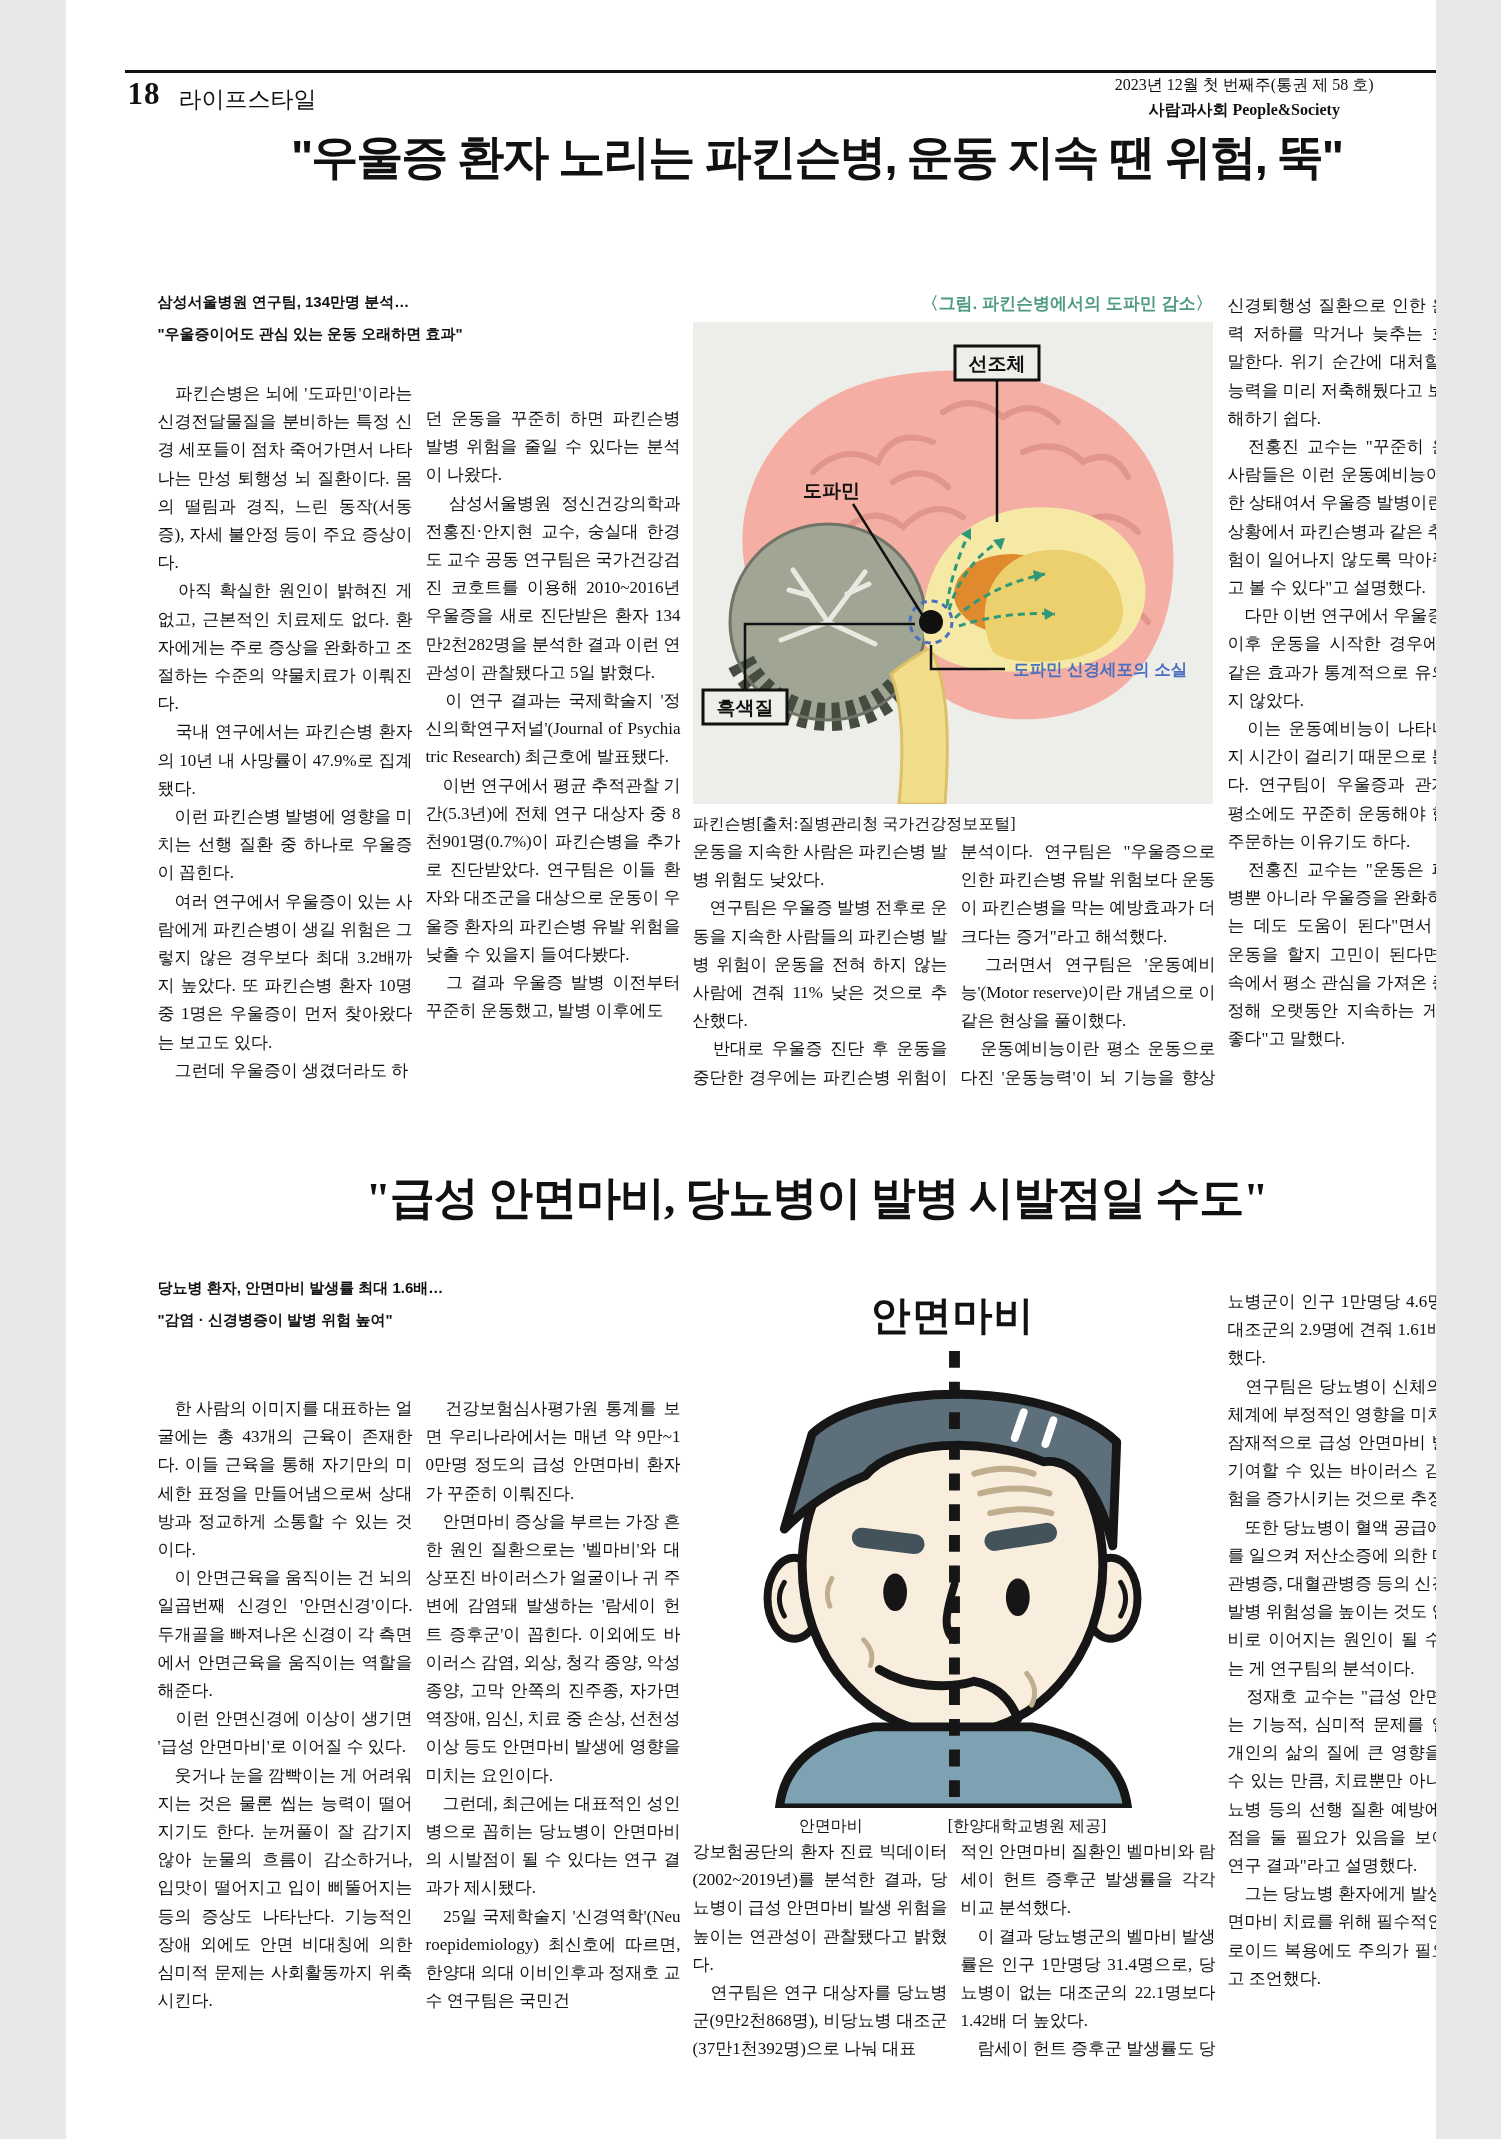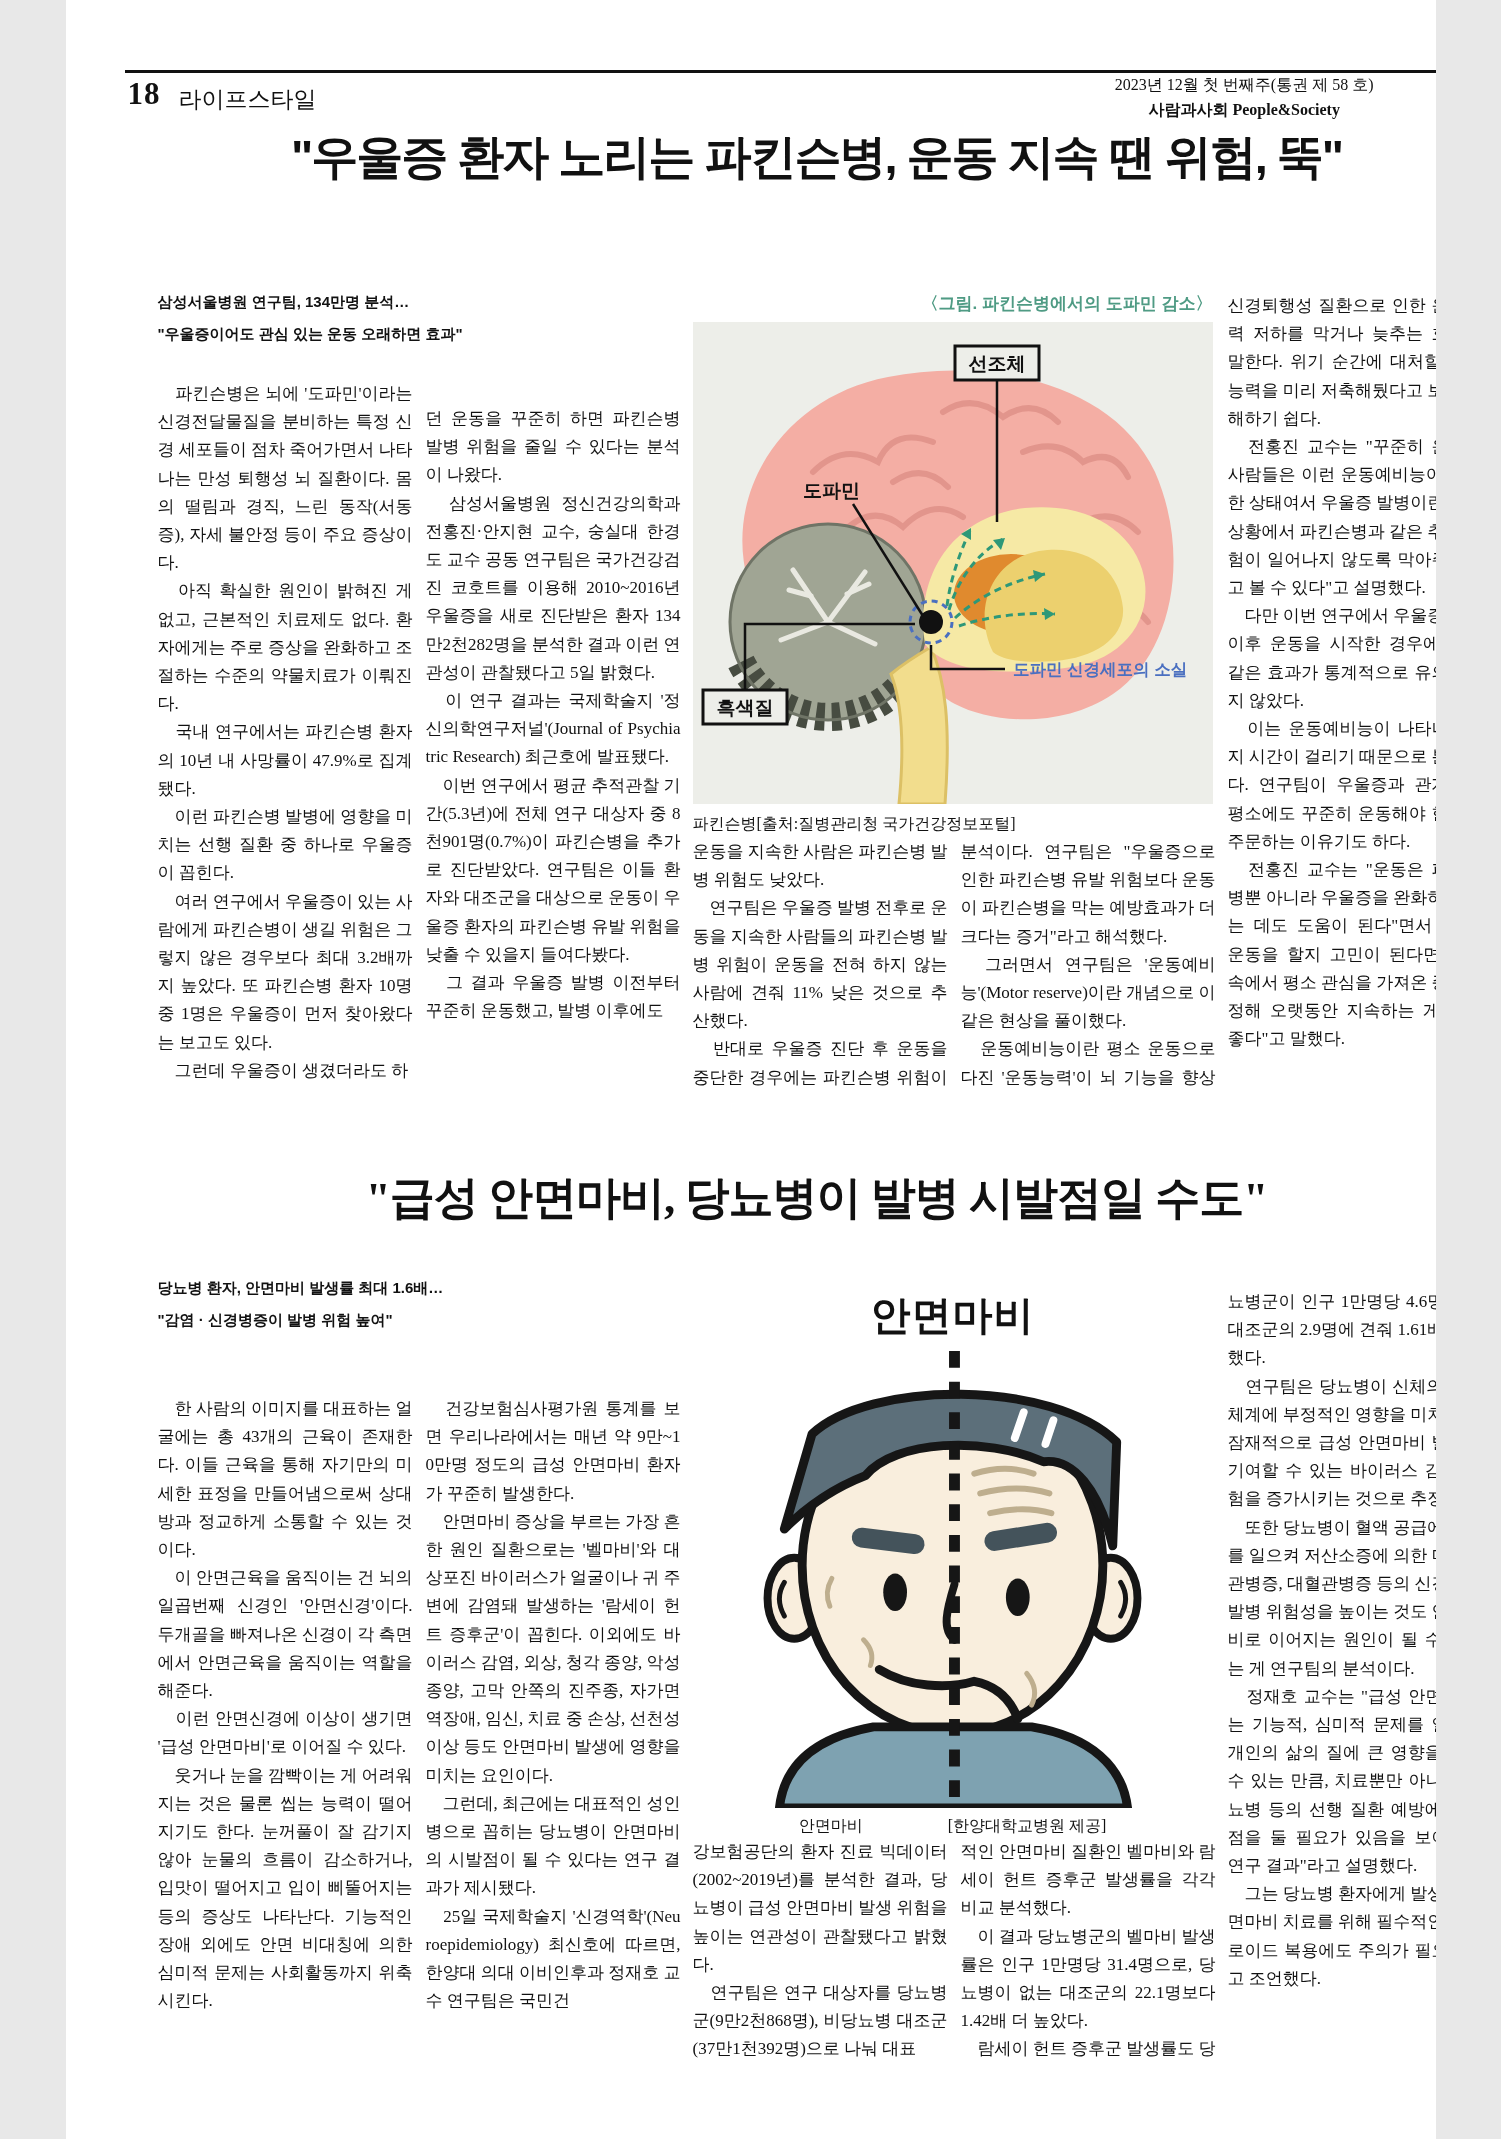--- a/index.html
+++ b/index.html
@@ -185,21 +185,21 @@
     <div>"감염 · 신경병증이 발병 위험 높여"</div>
   </div>
 
   <div class="abs bcol a2c1">
       <p>　한 사람의 이미지를 대표하는 얼굴에는 총 43개의 근육이 존재한다. 이들 근육을 통해 자기만의 미세한 표정을 만들어냄으로써 상대방과 정교하게 소통할 수 있는 것이다.</p>
       <p>　이 안면근육을 움직이는 건 뇌의 일곱번째 신경인 '안면신경'이다. 두개골을 빠져나온 신경이 각 측면에서 안면근육을 움직이는 역할을 해준다.</p>
       <p>　이런 안면신경에 이상이 생기면 '급성 안면마비'로 이어질 수 있다.</p>
       <p>　웃거나 눈을 깜빡이는 게 어려워지는 것은 물론 씹는 능력이 떨어지기도 한다. 눈꺼풀이 잘 감기지 않아 눈물의 흐름이 감소하거나, 입맛이 떨어지고 입이 삐뚤어지는 등의 증상도 나타난다. 기능적인 장애 외에도 안면 비대칭에 의한 심미적 문제는 사회활동까지 위축시킨다.</p>
     </div>
   <div class="abs bcol a2c2">
-      <p>　건강보험심사평가원 통계를 보면 우리나라에서는 매년 약 9만~10만명 정도의 급성 안면마비 환자가 꾸준히 발생한다.</p>
+      <p>　건강보험심사평가원 통계를 보면 우리나라에서는 매년 약 9만~10만명 정도의 급성 안면마비 환자가 꾸준히 이뤄진다.</p>
       <p>　안면마비 증상을 부르는 가장 흔한 원인 질환으로는 '벨마비'와 대상포진 바이러스가 얼굴이나 귀 주변에 감염돼 발생하는 '람세이 헌트 증후군'이 꼽힌다. 이외에도 바이러스 감염, 외상, 청각 종양, 악성 종양, 고막 안쪽의 진주종, 자가면역장애, 임신, 치료 중 손상, 선천성 이상 등도 안면마비 발생에 영향을 미치는 요인이다.</p>
       <p>　그런데, 최근에는 대표적인 성인병으로 꼽히는 당뇨병이 안면마비의 시발점이 될 수 있다는 연구 결과가 제시됐다.</p>
       <p>　25일 국제학술지 '신경역학'(Neuroepidemiology) 최신호에 따르면, 한양대 의대 이비인후과 정재호 교수 연구팀은 국민건</p>
     </div>
   <div class="abs bcol a2c3">
       <p>강보험공단의 환자 진료 빅데이터(2002~2019년)를 분석한 결과, 당뇨병이 급성 안면마비 발생 위험을 높이는 연관성이 관찰됐다고 밝혔다.</p>
       <p>　연구팀은 연구 대상자를 당뇨병군(9만2천868명), 비당뇨병 대조군(37만1천392명)으로 나눠 대표</p>
     </div>
   <div class="abs bcol a2c4">
       <p>적인 안면마비 질환인 벨마비와 람세이 헌트 증후군 발생률을 각각 비교 분석했다.</p>

